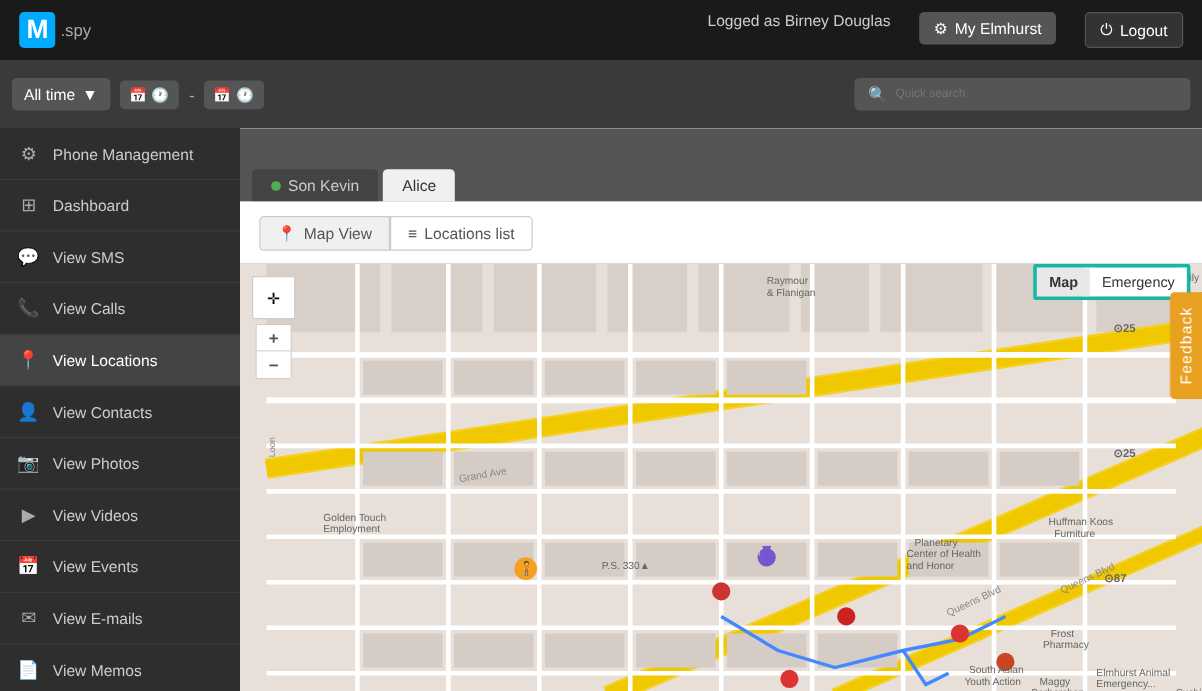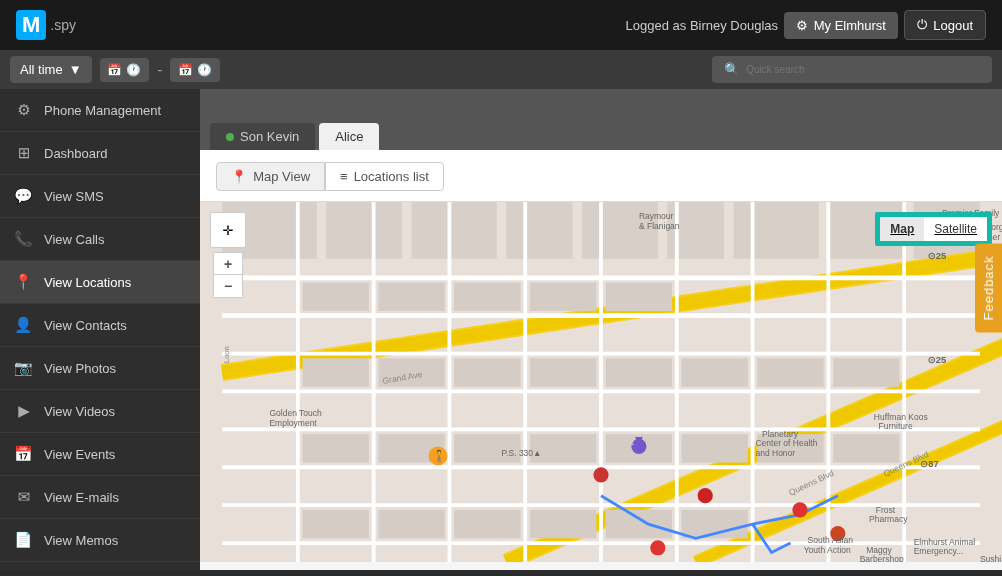--- a/index.html
+++ b/index.html
@@ -27,22 +27,22 @@
       padding: 2px 6px;
       border-radius: 4px;
     }
     .logo-spy {
       color: #aaa;
       font-size: 14px;
       font-weight: normal;
     }
     #header-right {
       display: flex;
-      align-items: center;
-      gap: 6px;
+      align-items: flex-start;
+      gap: 24px;
     }
     #logged-as {
       color: #ccc;
       font-size: 13px;
     }
     #my-account-btn {
       background: #555;
       color: white;
       border: none;
       padding: 6px 12px;
@@ -62,21 +62,21 @@
       cursor: pointer;
       font-size: 13px;
       display: flex;
       align-items: center;
       gap: 6px;
     }
 
     
     #toolbar {
       background: #3a3a3a;
-      height: 39px;
+      height: 57px;
       display: flex;
       align-items: center;
       padding: 0 10px;
       gap: 8px;
     }
     .time-select {
       background: #555;
       color: white;
       border: none;
       padding: 6px 10px;
@@ -592,22 +592,22 @@
         
         <div id="map-controls" style="position:absolute;top:10px;left:10px;z-index:10;display:flex;flex-direction:column;align-items:center;gap:4px;">
           <div class="compass" style="background:white;border:1px solid #ccc;border-radius:2px;width:36px;height:36px;display:flex;align-items:center;justify-content:center;font-size:13px;cursor:pointer;">✛</div>
           <div class="zoom-controls" style="background:white;border:1px solid #ccc;border-radius:2px;display:flex;flex-direction:column;">
             <button class="zoom-btn" style="width:28px;height:22px;border:none;background:white;cursor:pointer;font-size:14px;font-weight:bold;color:#555;border-bottom:1px solid #ccc;">+</button>
             <button class="zoom-btn" style="width:28px;height:22px;border:none;background:white;cursor:pointer;font-size:14px;font-weight:bold;color:#555;">−</button>
           </div>
         </div>
 
         
-        <div id="map-toggle" style="position:absolute;top:10px;right:10px;display:flex;z-index:10;border:5px solid #14b8a6;border-radius:2px;overflow:hidden;text-decoration:underline;">
+        <div id="map-toggle" style="position:absolute;top:0;right:10px;display:flex;z-index:10;border:3px solid #14b8a6;border-radius:2px;overflow:hidden;">
           <button class="map-toggle-btn active" style="padding:5px 10px;background:#e8e8e8;border:none;cursor:pointer;font-size:12px;color:#333;font-weight:bold;">Map</button>
-          <button class="map-toggle-btn" style="padding:5px 10px;background:white;border:none;cursor:pointer;font-size:12px;color:#333;">Satellite</button>
+          <button class="map-toggle-btn" style="padding:5px 10px;background:white;border:none;cursor:pointer;font-size:12px;color:#333;">Emergency</button>
         </div>
       </div>
     </div>
   </div>
 </div>
 
 <div id="feedback-tab" style="position:fixed;right:0;top:50%;transform:translateY(-50%) rotate(180deg);background:#e8a020;color:white;writing-mode:vertical-rl;text-orientation:mixed;padding:12px 6px;cursor:pointer;font-size:13px;letter-spacing:1px;z-index:100;">Feedback</div>
 
 </body></html>

